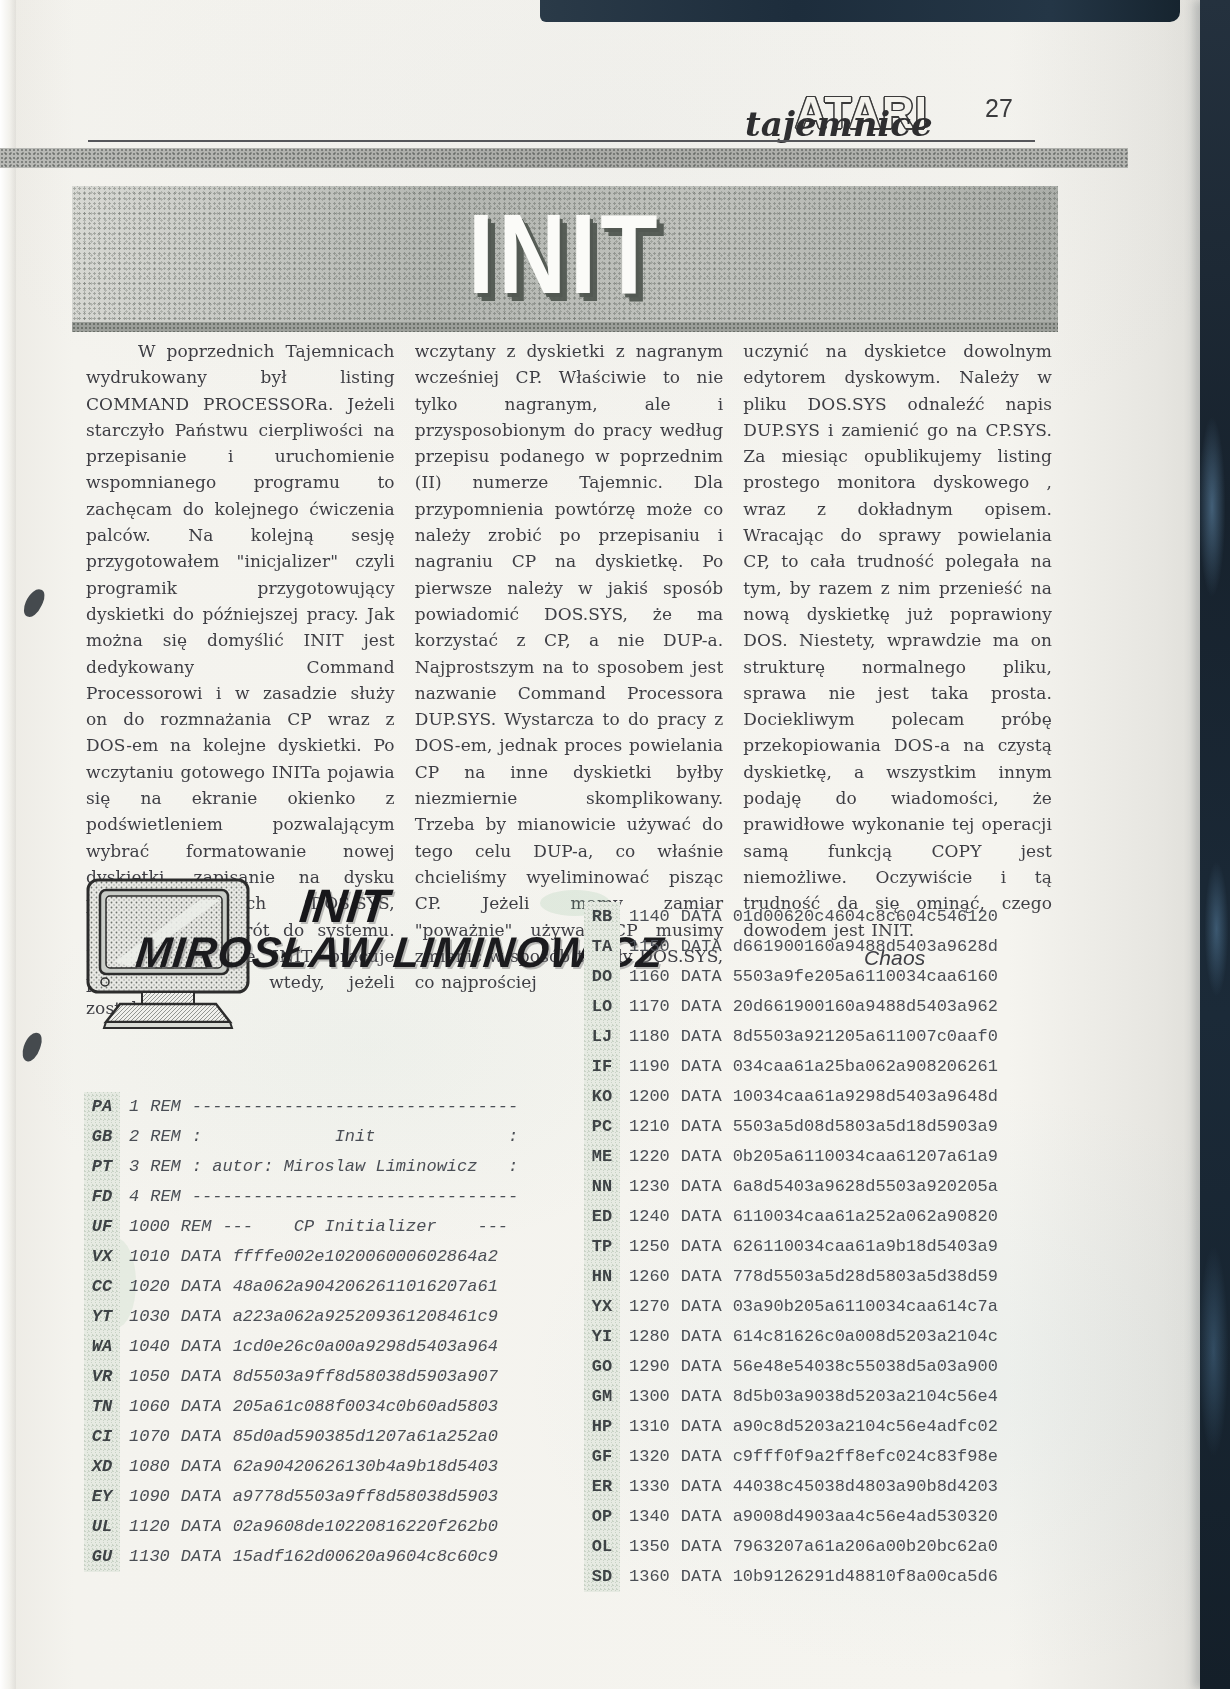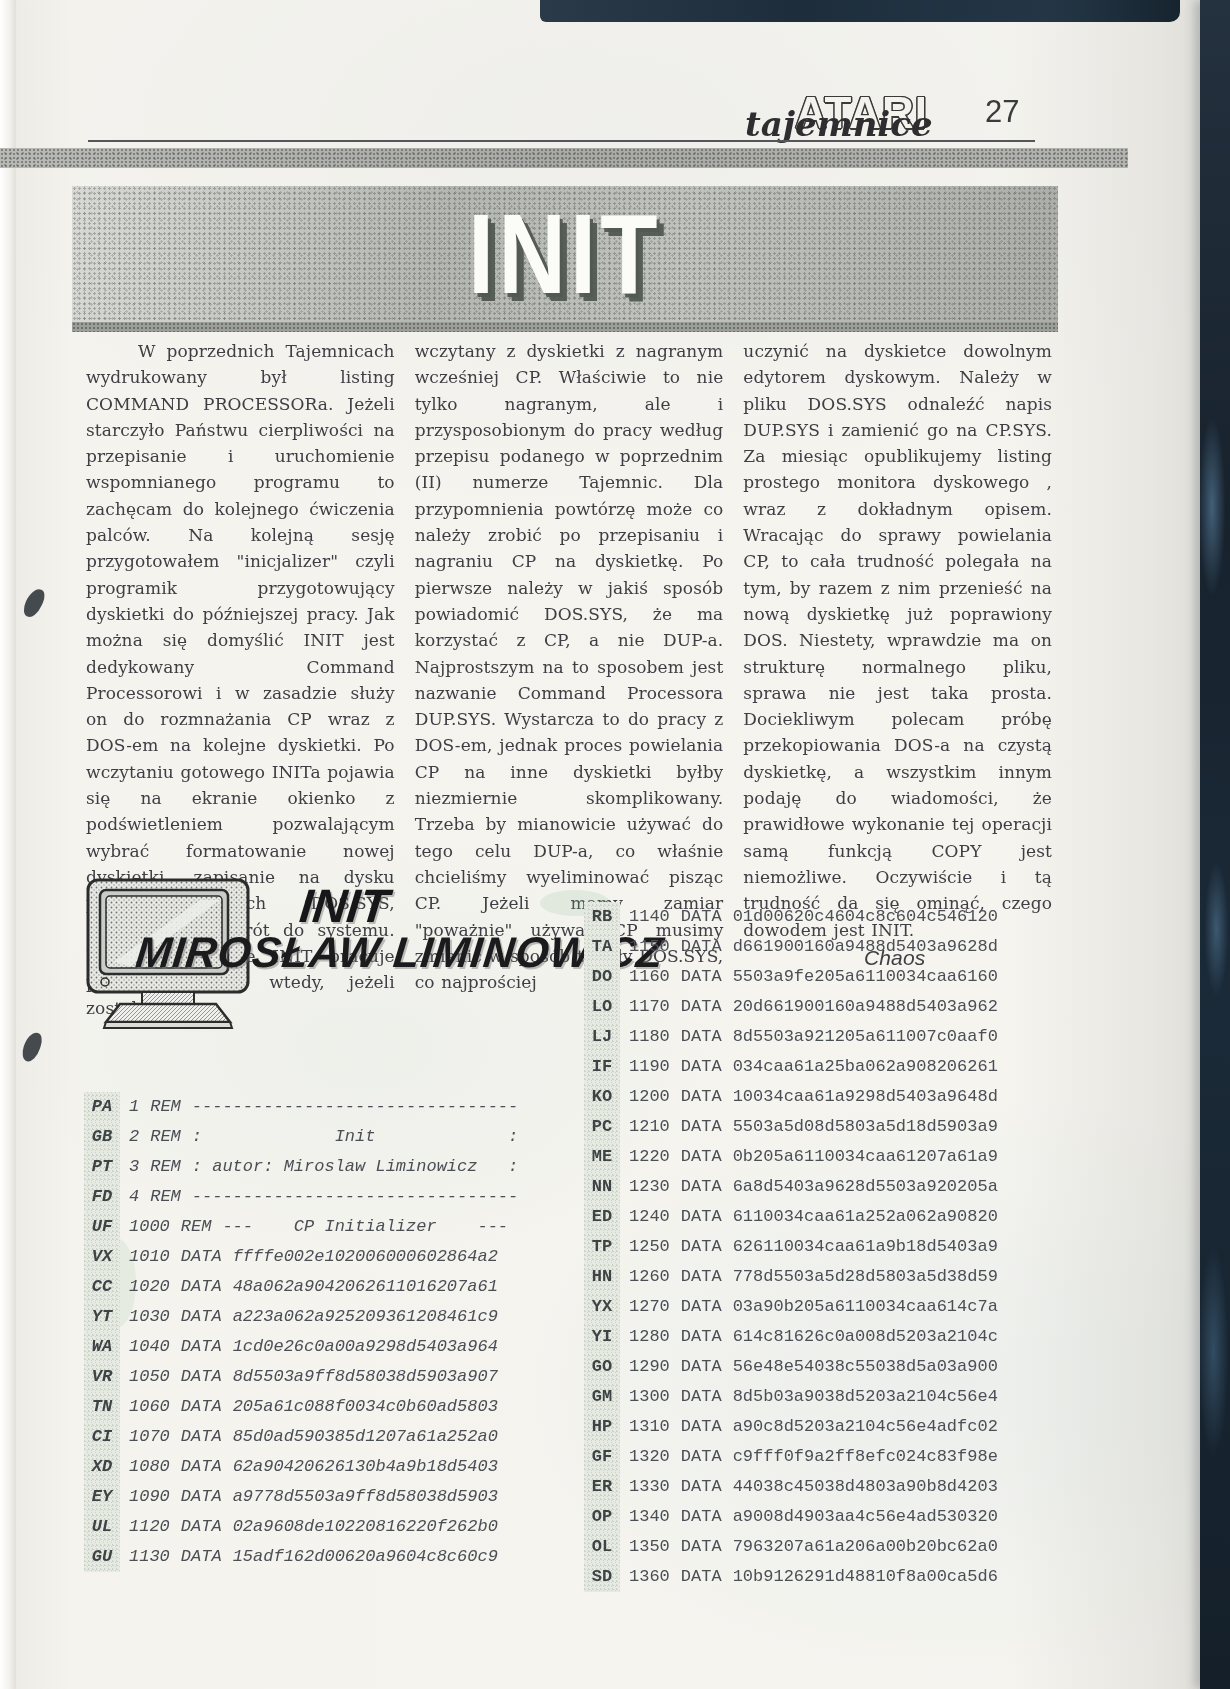--- a/index.html
+++ b/index.html
@@ -41,21 +41,21 @@
   .logo .block{
     position:absolute;left:50px;top:2px;
     font-family:"Liberation Sans",sans-serif;font-weight:700;font-size:44px;letter-spacing:1px;
     color:#f3f2ec;
     text-shadow:-1.5px 0 #3a3a3a,1.5px 0 #3a3a3a,0 -1.5px #3a3a3a,0 1.5px #3a3a3a,
       -1px -1px #3a3a3a,1px 1px #3a3a3a,-1px 1px #3a3a3a,1px -1px #3a3a3a;}
   .logo .script{
     position:absolute;left:0px;top:18px;
     font-family:"DejaVu Serif",serif;font-style:italic;font-weight:700;font-size:34px;color:#2e2e30;}
   .page-number{position:absolute;left:985px;top:78px;
-    font-family:"Liberation Sans",sans-serif;font-size:31px;color:#3b3b3d;}
+    font-family:"Liberation Sans",sans-serif;font-size:25px;color:#3b3b3d;}
   .header-rule{position:absolute;left:88px;top:124px;width:947px;height:2px;background:#55565a;}
   .header-dither{position:absolute;left:0;top:132px;width:1128px;height:20px;
     background-image:
       radial-gradient(rgba(70,75,72,.5) 1px, transparent 1.4px),
       radial-gradient(rgba(70,75,72,.35) 1px, transparent 1.4px),
       linear-gradient(90deg,#b9bab6,#a9aaa6 50%,#b3b4b0);
     background-size:4px 4px,6px 6px,100% 100%;
     background-position:0 0,2px 2px,0 0;}
   
   .banner{position:absolute;left:72px;top:186px;width:986px;height:136px;

